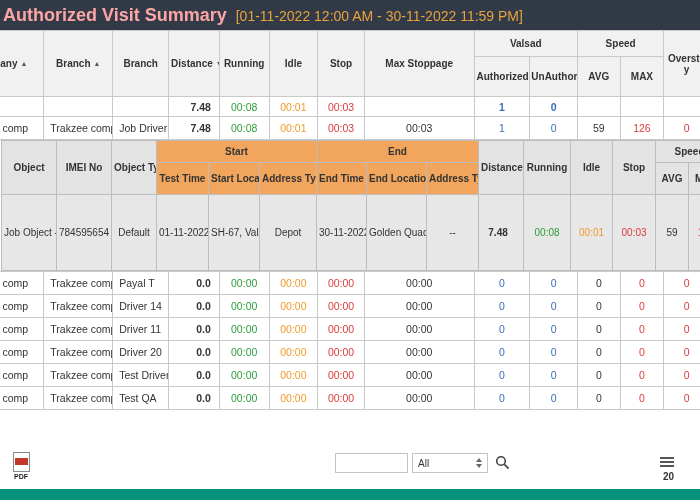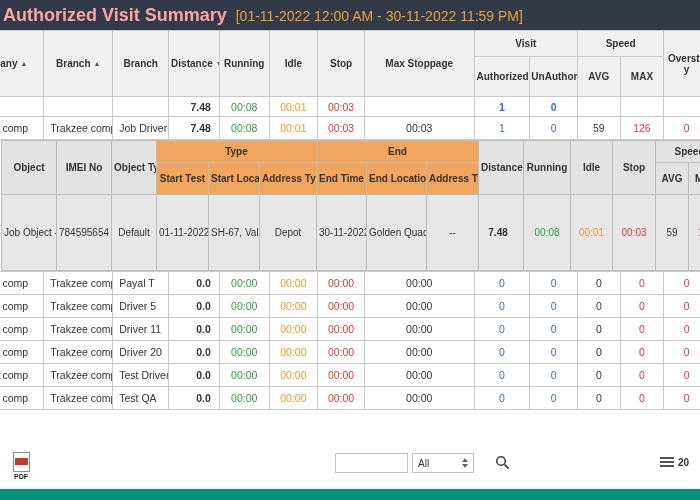--- a/index.html
+++ b/index.html
@@ -68,31 +68,31 @@
   .pdf-export{position:absolute;left:8px;top:2px;width:26px;text-align:center;cursor:pointer}
   .pdf-icon{width:15px;height:18px;margin:0 auto;background:#fff;border:1px solid #8a8a8a;position:relative}
   .pdf-icon::before{content:"";position:absolute;left:1px;right:1px;top:5px;height:7px;background:#c0392b}
   .pdf-label{font-size:7px;color:#222;font-weight:700;margin-top:1px}
   .search-input{
     position:absolute;left:335px;top:3px;width:73px;height:20px;box-sizing:border-box;
     border:1px solid #c4c4c4;font-size:10px;padding:0 4px;outline:none;background:#fff;
     font-family:"Liberation Sans",sans-serif;
   }
   .filter-select{
-    position:absolute;left:412px;top:3px;width:62px;height:20px;box-sizing:border-box;
+    position:absolute;left:412px;top:3px;width:76px;height:20px;box-sizing:border-box;
     border:1px solid #c4c4c4;background:#fff;display:flex;align-items:center;
     justify-content:space-between;padding:0 5px;font-size:10px;color:#333;cursor:pointer;
   }
   .select-arrows{display:inline-flex;flex-direction:column;gap:2px}
   .select-arrows .up{width:0;height:0;border-left:3px solid transparent;border-right:3px solid transparent;border-bottom:4px solid #666}
   .select-arrows .down{width:0;height:0;border-left:3px solid transparent;border-right:3px solid transparent;border-top:4px solid #666}
   .mag-btn{position:absolute;left:495px;top:5px;cursor:pointer;background:none;border:none;padding:0}
   .rows-per-page{
-    position:absolute;left:660px;top:7px;display:flex;align-items:flex-start;gap:4px;
-    cursor:pointer;font-size:10px;color:#333;font-weight:700;
+    position:absolute;left:660px;top:7px;display:flex;align-items:flex-end;gap:4px;
+    cursor:pointer;font-size:10px;color:#333;font-weight:700;flex-direction:column;
   }
   .burger{display:inline-flex;flex-direction:column;gap:2px}
   .burger i{width:14px;height:2px;background:#555}
   .bottom-bar{position:absolute;bottom:0;left:0;width:700px;height:11px;background:var(--teal,#06917c)}
 </style>
 </head>
 <body>
 
 <div class="titlebar" data-name="title-bar">
   <span class="title" data-name="report-title">Authorized Visit Summary</span>
@@ -119,21 +119,21 @@
       <thead>
         <tr>
           <th rowspan="2" data-name="col-header-company"><span data-name="col-header-label">Company</span><span class="sort" data-name="sort-asc-icon">▲</span></th>
           <th rowspan="2" data-name="col-header-branch"><span data-name="col-header-label">Branch</span><span class="sort" data-name="sort-asc-icon">▲</span></th>
           <th rowspan="2" data-name="col-header-driver"><span data-name="col-header-label">Branch</span></th>
           <th rowspan="2" data-name="col-header-distance"><span data-name="col-header-label">Distance</span><span class="sort" data-name="sort-desc-icon">▼</span></th>
           <th rowspan="2" data-name="col-header-running"><span data-name="col-header-label">Running</span></th>
           <th rowspan="2" data-name="col-header-idle"><span data-name="col-header-label">Idle</span></th>
           <th rowspan="2" data-name="col-header-stop"><span data-name="col-header-label">Stop</span></th>
           <th rowspan="2" data-name="col-header-max_stoppage"><span data-name="col-header-label">Max Stoppage</span></th>
-          <th colspan="2" data-name="col-header-stops_group"><span data-name="col-header-label">Visit</span></th>
+          <th colspan="2" data-name="col-header-stops_group"><span data-name="col-header-label">Valsad</span></th>
           <th colspan="2" data-name="col-header-speed_group"><span data-name="col-header-label">Speed</span></th>
           <th rowspan="2" data-name="col-header-overstay"><span data-name="col-header-label">Overstay</span></th>
         </tr>
         <tr>
           <th data-name="col-header-authorized">Authorized</th>
           <th data-name="col-header-unauthorized">UnAuthorized</th>
           <th data-name="col-header-avg">AVG</th>
           <th data-name="col-header-max">MAX</th>
         </tr>
       </thead>
@@ -186,30 +186,30 @@
                 <col style="width:42px">
                 <col style="width:43px">
                 <col style="width:33px">
                 <col style="width:35px">
               </colgroup>
               <thead>
                 <tr>
                   <th rowspan="2" data-name="detail-col-header-object">Object</th>
                   <th rowspan="2" data-name="detail-col-header-imei">IMEI No</th>
                   <th rowspan="2" data-name="detail-col-header-object_type">Object Type</th>
-                  <th colspan="3" class="hl" data-name="detail-col-header-start_group">Type</th>
+                  <th colspan="3" class="hl" data-name="detail-col-header-start_group">Start</th>
                   <th colspan="3" class="hl" data-name="detail-col-header-end_group">End</th>
                   <th rowspan="2" data-name="detail-col-header-distance">Distance</th>
                   <th rowspan="2" data-name="detail-col-header-running">Running</th>
                   <th rowspan="2" data-name="detail-col-header-idle">Idle</th>
                   <th rowspan="2" data-name="detail-col-header-stop">Stop</th>
                   <th colspan="2" data-name="detail-col-header-speed_group">Speed</th>
                 </tr>
                 <tr>
-                  <th class="hl" data-name="detail-col-header-start_time">Start Test</th>
+                  <th class="hl" data-name="detail-col-header-start_time">Test Time</th>
                   <th class="hl" data-name="detail-col-header-start_location">Start Location</th>
                   <th class="hl" data-name="detail-col-header-address_type">Address Type</th>
                   <th class="hl" data-name="detail-col-header-end_time">End Time</th>
                   <th class="hl" data-name="detail-col-header-end_location">End Location</th>
                   <th class="hl" data-name="detail-col-header-address_type">Address Type</th>
                   <th data-name="detail-col-header-avg">AVG</th>
                   <th data-name="detail-col-header-max">MAX</th>
                 </tr>
               </thead>
               <tbody>
@@ -247,21 +247,21 @@
           <td class="c-max_stoppage" data-name="cell-max_stoppage">00:00</td>
           <td class="c-authorized" data-name="cell-authorized">0</td>
           <td class="c-unauthorized" data-name="cell-unauthorized">0</td>
           <td class="c-avg" data-name="cell-avg">0</td>
           <td class="c-max" data-name="cell-max">0</td>
           <td class="c-overstay" data-name="cell-overstay">0</td>
         </tr>
         <tr class="data-row" data-name="table-row">
           <td class="c-company" data-name="cell-company">Trakzee comp</td>
           <td class="c-branch" data-name="cell-branch">Trakzee comp</td>
-          <td class="c-driver" data-name="cell-driver">Driver 5</td>
+          <td class="c-driver" data-name="cell-driver">Driver 14</td>
           <td class="c-distance" data-name="cell-distance">0.0</td>
           <td class="c-running" data-name="cell-running">00:00</td>
           <td class="c-idle" data-name="cell-idle">00:00</td>
           <td class="c-stop" data-name="cell-stop">00:00</td>
           <td class="c-max_stoppage" data-name="cell-max_stoppage">00:00</td>
           <td class="c-authorized" data-name="cell-authorized">0</td>
           <td class="c-unauthorized" data-name="cell-unauthorized">0</td>
           <td class="c-avg" data-name="cell-avg">0</td>
           <td class="c-max" data-name="cell-max">0</td>
           <td class="c-overstay" data-name="cell-overstay">0</td>

